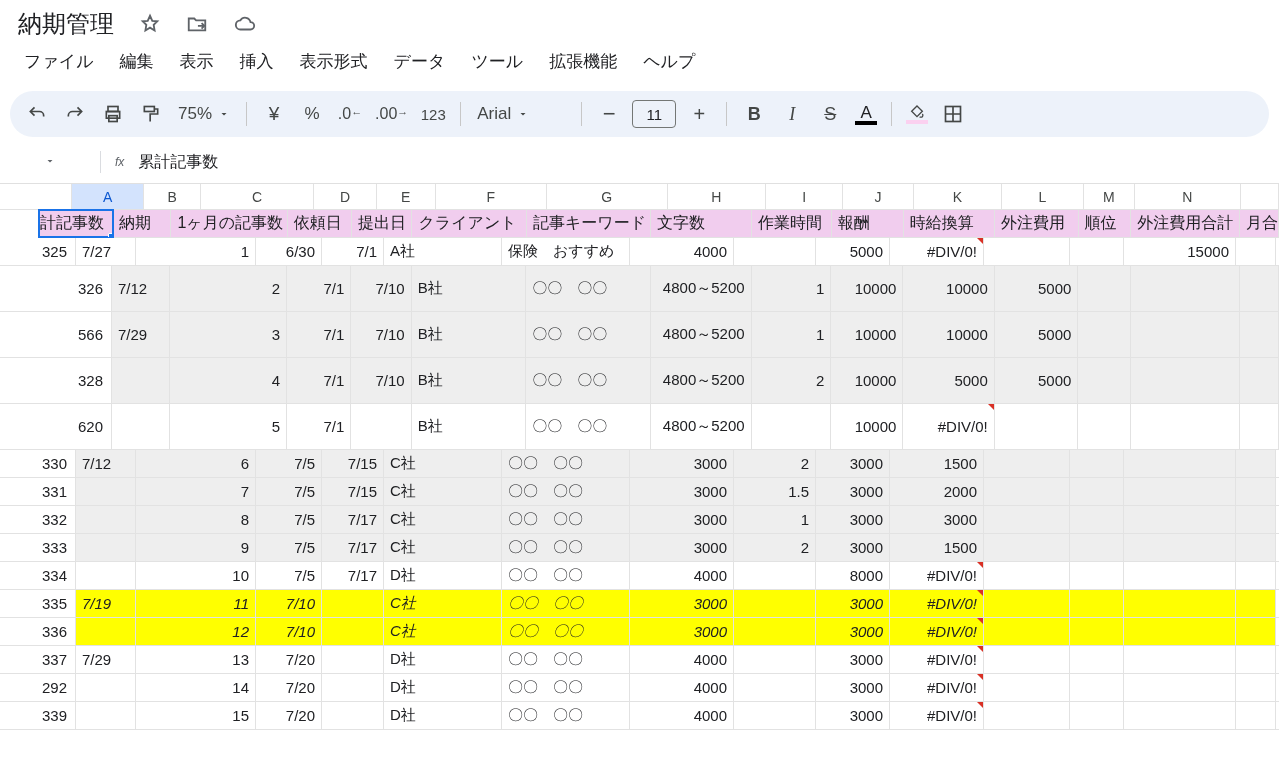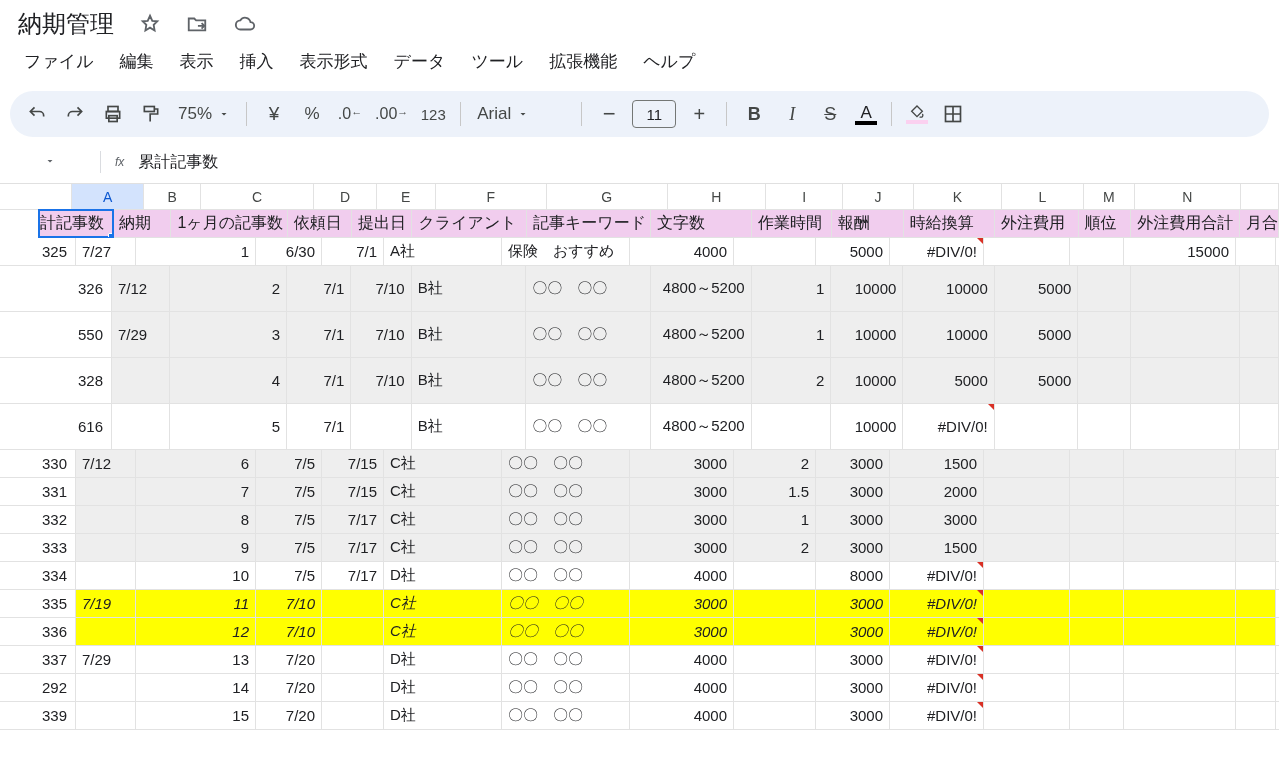--- a/index.html
+++ b/index.html
@@ -375,21 +375,21 @@
       <div class="cell cH ar gray">4800～5200</div>
       <div class="cell cI ar gray">1</div>
       <div class="cell cJ ar gray">10000</div>
       <div class="cell cK ar gray">10000</div>
       <div class="cell cL ar gray">5000</div>
       <div class="cell cM ar gray"></div>
       <div class="cell cN ar gray"></div>
       <div class="cell cO al gray"></div>
     </div>
     <div class="row tall">
-      <div class="cell rh ar">550</div>
+      <div class="cell rh ar">566</div>
       <div class="cell cB al gray">7/29</div>
       <div class="cell cC ar gray">3</div>
       <div class="cell cD ar gray">7/1</div>
       <div class="cell cE ar gray">7/10</div>
       <div class="cell cF al gray">B社</div>
       <div class="cell cG al gray">〇〇　〇〇</div>
       <div class="cell cH ar gray">4800～5200</div>
       <div class="cell cI ar gray">1</div>
       <div class="cell cJ ar gray">10000</div>
       <div class="cell cK ar gray">10000</div>
@@ -409,21 +409,21 @@
       <div class="cell cH ar gray">4800～5200</div>
       <div class="cell cI ar gray">2</div>
       <div class="cell cJ ar gray">10000</div>
       <div class="cell cK ar gray">5000</div>
       <div class="cell cL ar gray">5000</div>
       <div class="cell cM ar gray"></div>
       <div class="cell cN ar gray"></div>
       <div class="cell cO al gray"></div>
     </div>
     <div class="row tall">
-      <div class="cell rh ar">616</div>
+      <div class="cell rh ar">620</div>
       <div class="cell cB al"></div>
       <div class="cell cC ar">5</div>
       <div class="cell cD ar">7/1</div>
       <div class="cell cE ar"></div>
       <div class="cell cF al">B社</div>
       <div class="cell cG al">〇〇　〇〇</div>
       <div class="cell cH ar">4800～5200</div>
       <div class="cell cI ar"></div>
       <div class="cell cJ ar">10000</div>
       <div class="cell cK ar err-tri">#DIV/0!</div>

